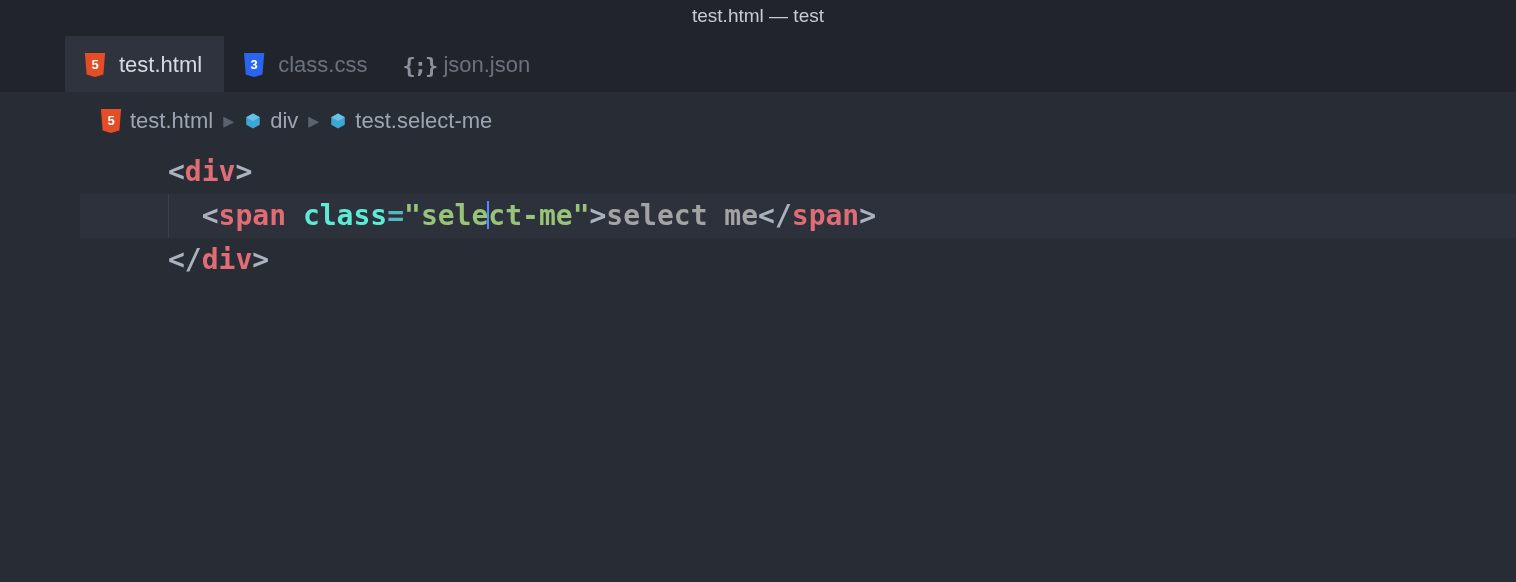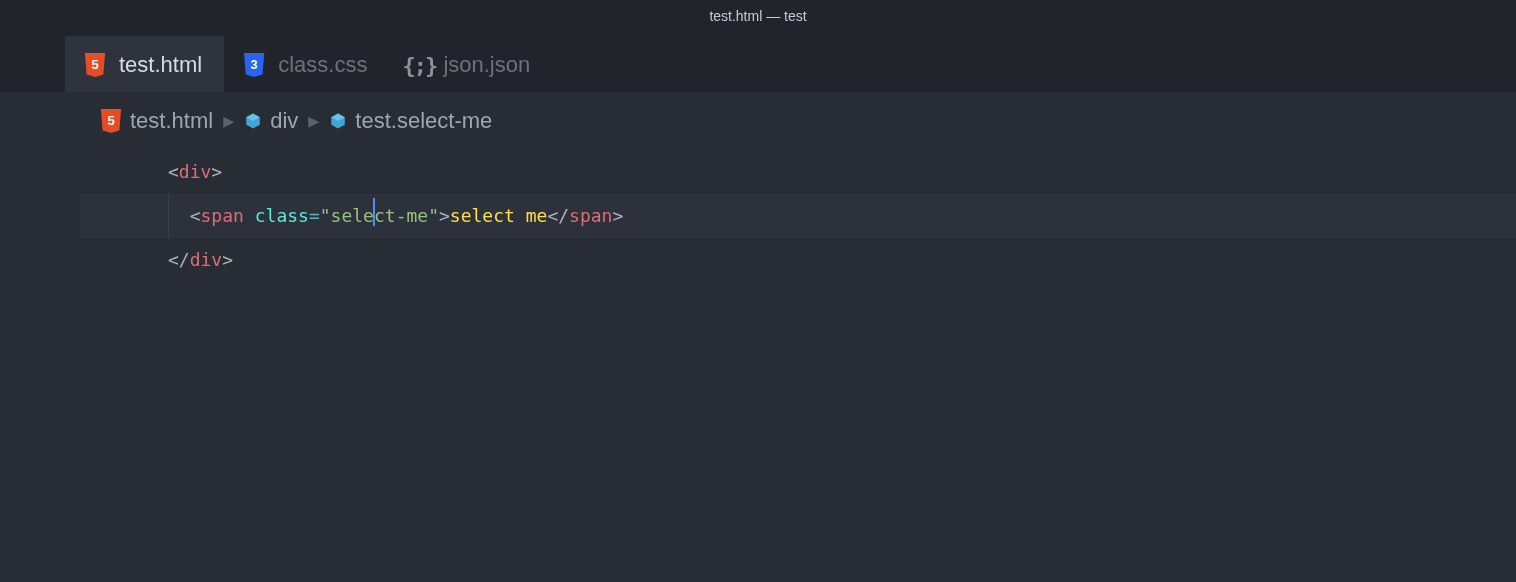--- a/index.html
+++ b/index.html
@@ -10,21 +10,21 @@
     font-family: -apple-system, BlinkMacSystemFont, "Segoe UI", sans-serif;
     overflow: hidden;
     color: #abb2bf;
   }
   .titlebar {
     height: 32px;
     display: flex;
     align-items: center;
     justify-content: center;
     color: #c6cbd4;
-    font-size: 14px;
+    font-size: 19px;
     font-weight: 500;
     background: #21252b;
   }
   .tabbar {
     height: 60px;
     display: flex;
     align-items: flex-end;
     padding-left: 65px;
     background: #21252b;
   }
@@ -49,23 +49,24 @@
     gap: 10px;
     padding: 16px 0 12px 100px;
     color: #9da5b4;
     font-size: 22px;
   }
   .breadcrumbs .sep { color: #5c6370; }
   .bc-item { display:flex; align-items:center; gap:8px; cursor:pointer; }
   .editor {
     padding: 4px 0 0 80px;
     font-family: "SFMono-Regular", Menlo, Consolas, monospace;
-    font-size: 18px;
+    font-size: 28px;
     line-height: 44px;
     position: relative;
+    font-weight: bold;
   }
   .gutter-shade {
     position: absolute;
     left: 0;
     top: 0;
     bottom: 0;
     width: 64px;
     background: #282c34;
   }
   .line { white-space: pre; position: relative; padding-left: 88px; }
@@ -76,21 +77,21 @@
     position:absolute;
     left: 88px;
     top:0; bottom:0;
     border-left: 1px solid #3b4048;
   }
   .punct { color: #abb2bf; }
   .tagname { color: #e06c75; }
   .attr { color: #5eead4; }
   .op { color: #56b6c2; }
   .str { color: #98c379; }
-  .txt { color: #fde047; }
+  .txt { color: #a3a3a3; }
   .cursor {
     display:inline-block;
     width:2px;
     height:28px;
     background:#528bff;
     vertical-align: -4px;
     margin: 0 -1px;
   }
   
   .html5-icon {

